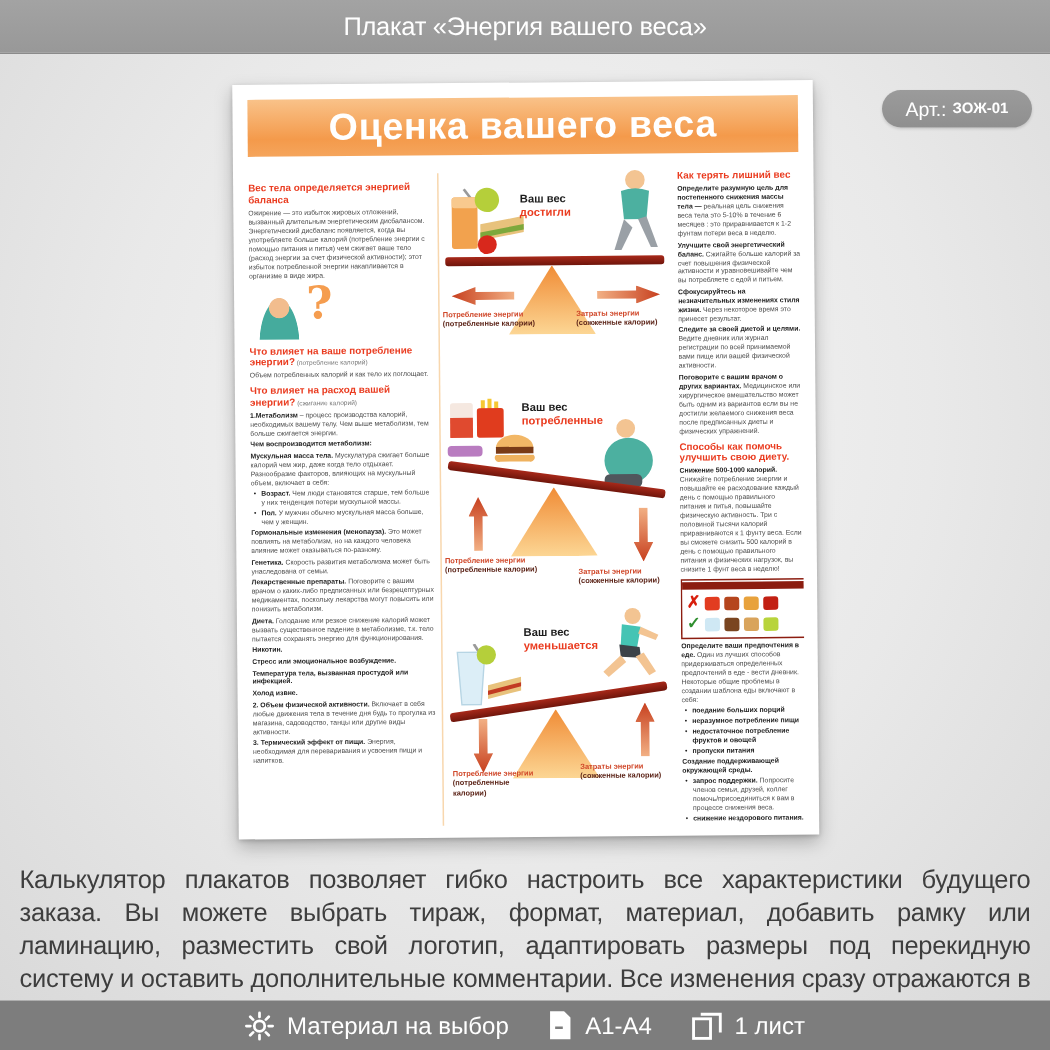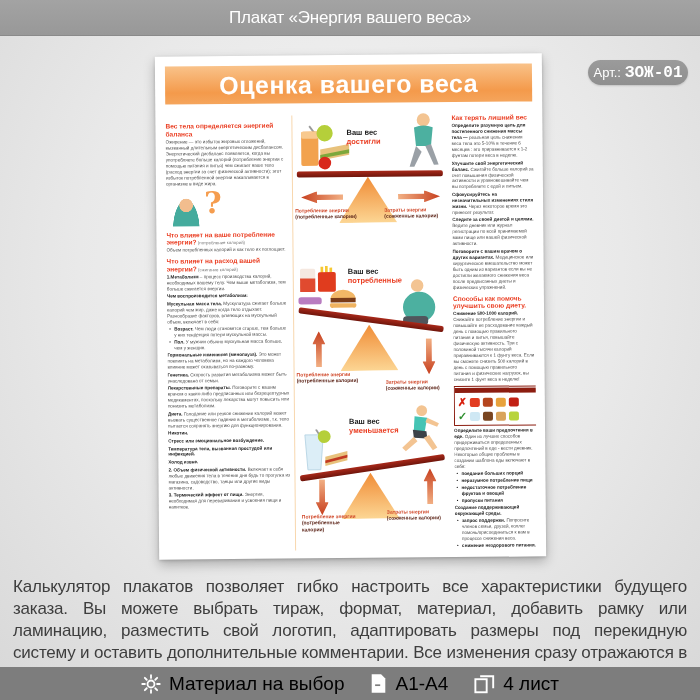--- a/index.html
+++ b/index.html
@@ -12,21 +12,21 @@
     display:flex; align-items:center; justify-content:center; }
   .top-bar h1 { color:#fff; font-size:17px; font-weight:normal; letter-spacing:-0.2px; }
 
   
   .main { position:absolute; left:0; top:36px; width:700px; height:631px;
     background:radial-gradient(ellipse at 50% 38%, #f6f6f6 0%, #e9e9e9 55%, #d9d9d9 100%); }
 
   .badge { position:absolute; left:588px; top:24px; width:100px; height:25px; border-radius:13px;
     background:linear-gradient(#9b9b9b,#8f8f8f); color:#fff; display:flex; align-items:center; justify-content:center;
     font-size:13px; box-shadow:0 1px 2px rgba(0,0,0,.15); }
-  .badge b { font-size:16px; margin-left:4px;font-family:Liberation Mono, monospace; }
+  .badge b { font-size:10px; margin-left:4px; }
 
   
   .poster { position:absolute; left:157px; top:19px; width:387px; height:503px; background:#fff;
     transform:rotate(-0.5deg); box-shadow:0 5px 12px rgba(0,0,0,.26), 0 1px 3px rgba(0,0,0,.18); }
   .p-title { margin:10px 10px 0; height:38px; background:linear-gradient(180deg,#f9c289 0%,#f49a4b 70%,#f5a55c 100%);
     display:flex; align-items:center; justify-content:center; }
   .p-title span { color:#fff; font-weight:bold; font-size:25px; letter-spacing:0.5px; }
   .p-content { position:absolute; left:10px; right:9px; top:58px; bottom:8px; }
 
   .col-left  { position:absolute; left:0; top:4px; width:122px; bottom:0; overflow:hidden; }
@@ -97,21 +97,21 @@
   .s3 .al-l { left:4px; top:104px; width:58px; } .s3 .al-r { right:0; top:100px; width:62px; }
   .illus { position:absolute; }
 
   
   .descr { position:absolute; left:13px; right:13px; top:540px; color:#3e3e3e;
     font-size:17px; line-height:22px; text-align:justify; letter-spacing:-0.2px; }
 
   
   .bottom-bar { position:absolute; left:0; top:667px; width:700px; height:33px; background:#7d7d7d;
     display:flex; align-items:center; justify-content:center; gap:26px; }
-  .f-item { display:flex; align-items:center; gap:8px; color:#000000; font-size:19px; }
+  .f-item { display:flex; align-items:flex-end; gap:8px; color:#ffffff; font-size:16px; }
 </style>
 </head>
 <body>
 
 <header class="top-bar">
   <h1>Плакат «Энергия вашего веса»</h1>
 </header>
 
 <div class="main">
 
@@ -313,15 +313,15 @@
       <path d="M2 1 h11 l5 5 v17 h-16 z" fill="#fff"></path>
       <line x1="6" y1="14" x2="12" y2="14" stroke="#7d7d7d" stroke-width="2"></line>
     </svg>
     <span>A1-A4</span>
   </div>
   <div class="f-item">
     <svg width="21" height="20" viewBox="0 0 24 23">
       <rect x="1.5" y="6" width="13" height="15" fill="none" stroke="#fff" stroke-width="2.2"></rect>
       <path d="M7 2.5 h15 v14" fill="none" stroke="#fff" stroke-width="2.2"></path>
     </svg>
-    <span>4 лист</span>
+    <span>1 лист</span>
   </div>
 </footer>
 
 </body></html>

